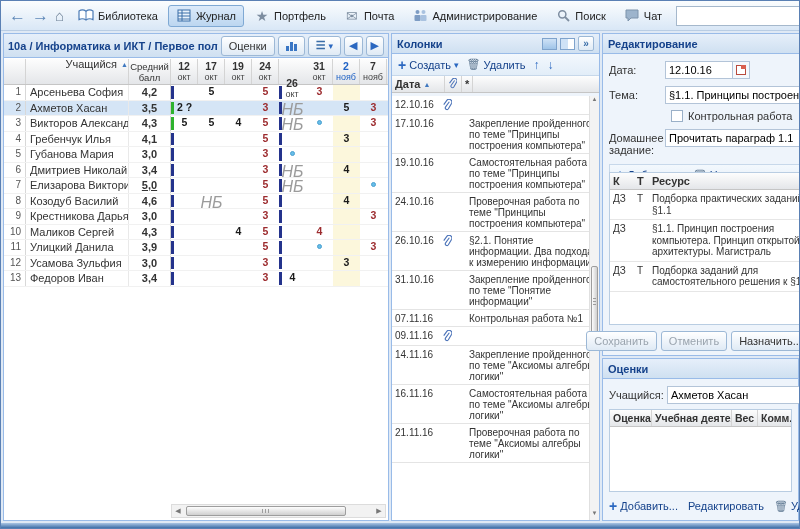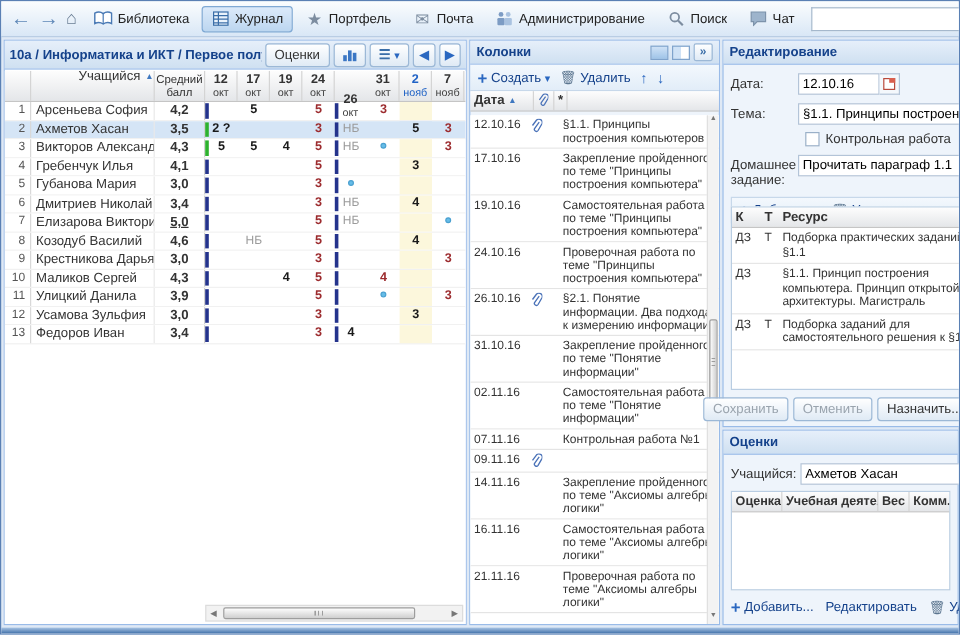--- a/index.html
+++ b/index.html
@@ -69,21 +69,21 @@
   .jc.name { padding-left:4px; }
   .jc.avg { text-align:center; font-weight:bold; border-right:1px solid #cfcfcf; }
   .gc { position:relative; text-align:center; font-weight:bold; font-size:10.5px; }
   .gc.hl { background:#fcf7dc; }
   .jrow.sel .gc.hl { background:#d5e5f6; }
   .gc .bar { position:absolute; left:0; top:1px; bottom:1px; width:3px; }
   .gc .bar.b { background:#24338c; } .gc .bar.g { background:#2eb22e; }
   .gc .dot { display:inline-block; width:5px; height:5px; border-radius:50%;
              background:#66bde8; border:1px solid #4aa0d0; vertical-align:middle; margin-top:-2px; }
   .v.r { color:#9c2b2e; } .v.k { color:#1a1a1a; }
-  .v.g { color:#9b9b9b; font-weight:normal; font-size:10px; }
+  .v.g { color:#9b9b9b; font-weight:normal; font-size:16px;font-style:italic; }
 
   
   .hscroll { position:absolute; left:167px; right:2px; bottom:2px; height:14px; background:#f2f2f2;
              border:1px solid #dcdcdc; display:flex; align-items:center; }
   .hscroll .cap { width:12px; text-align:center; color:#777; font-size:7px; cursor:pointer; }
   .hthumb { height:10px; flex:0 0 160px; margin-left:2px; background:linear-gradient(#fdfdfd,#cfcfcf);
             border:1px solid #9d9d9d; border-radius:2px; position:relative; cursor:pointer; }
   .grip { position:absolute; left:50%; top:2px; bottom:2px; width:8px; margin-left:-4px;
           background:repeating-linear-gradient(90deg,#9d9d9d 0,#9d9d9d 1px,transparent 1px,transparent 3px); }
   .vscroll { position:absolute; right:0; top:0; bottom:0; width:10px; background:#f3f3f3; border-left:1px solid #e0e0e0; }
@@ -541,21 +541,20 @@
     <div class="cllist">
       <div id="clrows">
           <div class="clrow">
             <div class="cl-date">12.10.16</div>
             <div class="cl-clip">
               <svg width="10" height="13" viewBox="0 0 10 14">
                 <path d="M7.5 3 L3.5 8.5 a1.8 1.8 0 0 0 3 2 L10 4.5 a3 3 0 0 0-5-3.2 L1.5 6" fill="none" stroke="#4a72b8" stroke-width="1.2"></path>
               </svg>
             </div>
             <div class="cl-star"></div>
-            <div class="cl-topic">§1.1. Принципы построения компьютеров</div>
           </div>
           <div class="clrow">
             <div class="cl-date">17.10.16</div>
             <div class="cl-clip"></div>
             <div class="cl-star"></div>
             <div class="cl-topic">Закрепление пройденного по теме "Принципы построения компьютера"</div>
           </div>
           <div class="clrow">
             <div class="cl-date">19.10.16</div>
             <div class="cl-clip"></div>
@@ -576,26 +575,20 @@
               </svg>
             </div>
             <div class="cl-star"></div>
             <div class="cl-topic">§2.1. Понятие информации. Два подхода к измерению информации</div>
           </div>
           <div class="clrow">
             <div class="cl-date">31.10.16</div>
             <div class="cl-clip"></div>
             <div class="cl-star"></div>
             <div class="cl-topic">Закрепление пройденного по теме "Понятие информации"</div>
-          </div>
-          <div class="clrow">
-            <div class="cl-date">02.11.16</div>
-            <div class="cl-clip"></div>
-            <div class="cl-star"></div>
-            <div class="cl-topic">Самостоятельная работа по теме "Понятие информации"</div>
           </div>
           <div class="clrow">
             <div class="cl-date">07.11.16</div>
             <div class="cl-clip"></div>
             <div class="cl-star"></div>
             <div class="cl-topic">Контрольная работа №1</div>
           </div>
           <div class="clrow">
             <div class="cl-date">09.11.16</div>
             <div class="cl-clip">

